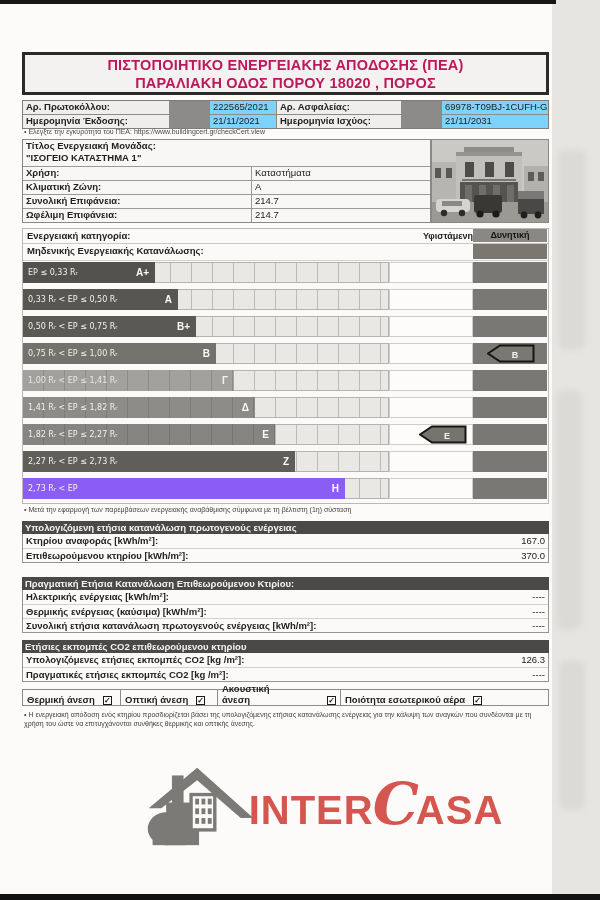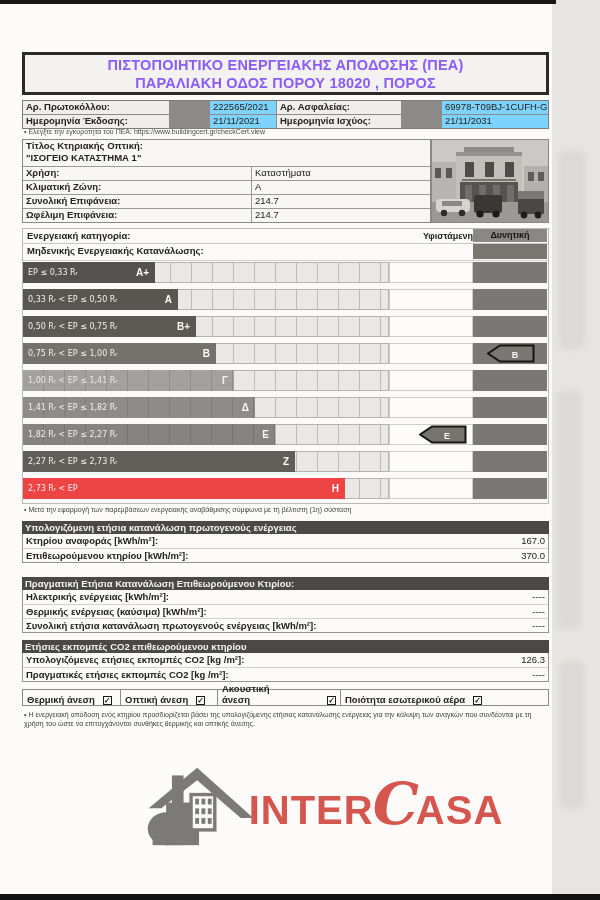--- a/index.html
+++ b/index.html
@@ -21,21 +21,21 @@
   .top-bar { left:0; top:0; width:556px; height:4px; background:#171717; }
   .bottom-bar { left:0; top:894px; width:600px; height:6px; background:#121212; }
   .smudge { background:#cfcdc9; opacity:.45; filter:blur(3px); border-radius:8px; }
 
   
   .title-box {
     left:22px; top:52px; width:527px; height:43px;
     border:3px solid #2c2a28; background:#f3f2f0;
     display:flex; flex-direction:column; justify-content:center; align-items:center;
   }
-  .title-line { font-size:14.5px; font-weight:bold; color:#8b5cf6; line-height:18px; letter-spacing:.2px; }
+  .title-line { font-size:14.5px; font-weight:bold; color:#be185d; line-height:18px; letter-spacing:.2px; }
 
   
   .meta-grid {
     left:22px; top:100px; width:527px;
     display:grid; grid-template-columns:146px 106px 124px 1fr;
     grid-auto-rows:13px; gap:1px; background:#8d8b89; border:1px solid #7f7d7b;
     font-size:9.5px; line-height:12px;
   }
   .meta-grid > div { padding:0 3px; overflow:hidden; white-space:nowrap; }
   .m-label { background:#efeeec; font-weight:bold; }
@@ -86,21 +86,21 @@
 
   .b0 { width:132px; background:#54524e;gap:12px; }
   .b1 { width:155px; background:#585650; }
   .b2 { width:173px; background:#5b5953;gap:12px; }
   .b3 { width:193px; background:#74726c; }
   .b4 { width:211px; background:repeating-linear-gradient(90deg,#a3a19d 0 20px,#8f8d89 20px 21px); }
   .b4 .bar-range { color:#e8e7e5; } .b4 .bar-letter { color:#f2f1ef; }
   .b5 { width:232px; background:repeating-linear-gradient(90deg,#8e8c88 0 20px,#7e7c78 20px 21px); }
   .b6 { width:252px; background:repeating-linear-gradient(90deg,#868480 0 20px,#767470 20px 21px); }
   .b7 { width:272px; background:#605e58; }
-  .b8 { width:322px; background:#ef4444; }
+  .b8 { width:322px; background:#8b5cf6; }
 
   .arrow { position:absolute; top:1px; width:48px; height:19px; }
 
   .scale-note { left:24px; top:506px; font-size:7px; color:#454341; }
 
   
   .sec { left:22px; width:527px; }
   .sec-hdr {
     background:#4b4947; color:#f4f3f1; font-weight:bold; font-size:9.5px;
     line-height:13px; height:13px; padding:0 3px; white-space:nowrap; overflow:hidden;
@@ -148,21 +148,21 @@
     <div class="m-value">69978-T09BJ-1CUFH-G</div>
     <div class="m-label">Ημερομηνία Έκδοσης:</div>
     <div class="m-value">21/11/2021</div>
     <div class="m-label">Ημερομηνία Ισχύος:</div>
     <div class="m-value">21/11/2031</div>
   </div>
   <div class="abs verify-note">• Ελέγξτε την εγκυρότητα του ΠΕΑ: https://www.buildingcert.gr/checkCert.view</div>
 
   <div class="abs bld-grid">
     <div class="bld-title">
-      <div>Τίτλος Κτηριακής Οπτική:</div>
+      <div>Τίτλος Ενεργειακή Μονάδας:</div>
       <div>"ΙΣΟΓΕΙΟ ΚΑΤΑΣΤΗΜΑ 1"</div>
     </div>
     <div class="bld-label">Χρήση:</div>
     <div>Καταστήματα</div>
     <div class="bld-label">Κλιματική Ζώνη:</div>
     <div>A</div>
     <div class="bld-label">Συνολική Επιφάνεια:</div>
     <div>214.7</div>
     <div class="bld-label">Ωφέλιμη Επιφάνεια:</div>
     <div>214.7</div>

